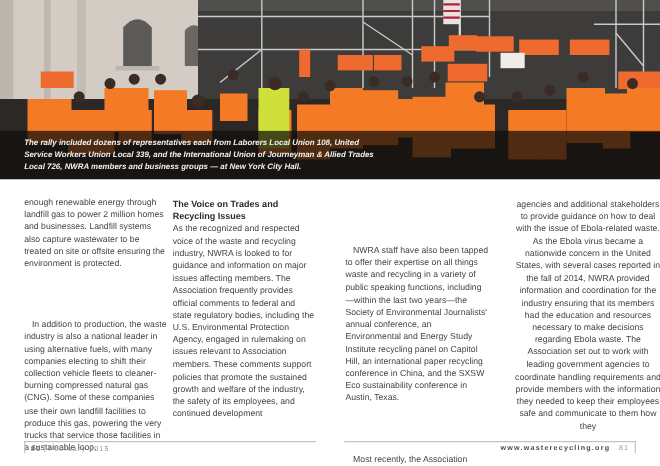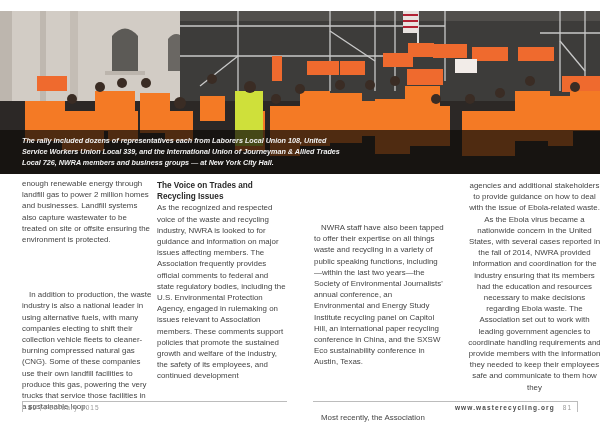--- a/index.html
+++ b/index.html
@@ -6,21 +6,20 @@
     body {
       width: 600px; height: 424px; overflow: hidden; background: #ffffff;
       position: relative;
       font-family: "Liberation Sans", sans-serif;
       color: #3a3a3a;
     }
     .photo {
       position: absolute; left: 0; top: 0; width: 600px; height: 163px;
       overflow: hidden;
       background: linear-gradient(180deg, #cfcac4 0%, #bdb8b1 55%, #7c766f 100%);
-      margin-top: 11px;
     }
     .photo svg { position: absolute; left: 0; top: 0; }
     .caption-band {
       position: absolute; left: 0; top: 119px; width: 600px; height: 44px;
       background: rgba(15, 12, 10, 0.72);
     }
     .caption {
       position: absolute; left: 22px; top: 124px; width: 320px;
       font-size: 7.2px; line-height: 11px; font-style: italic; font-weight: bold;
       color: #f2f2f2; margin: 0;

